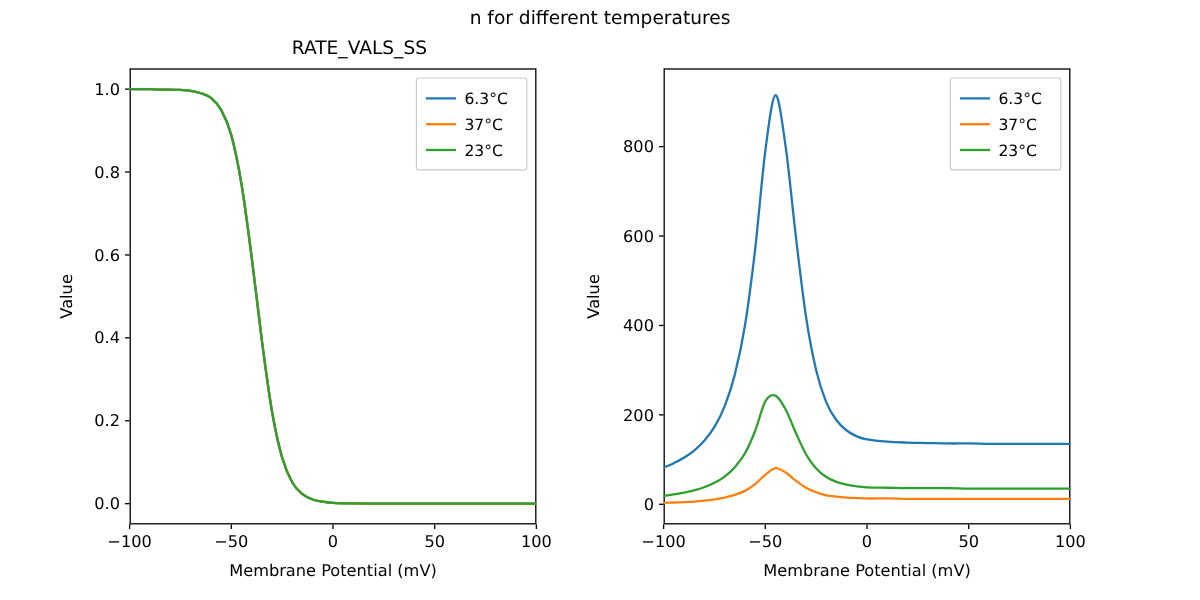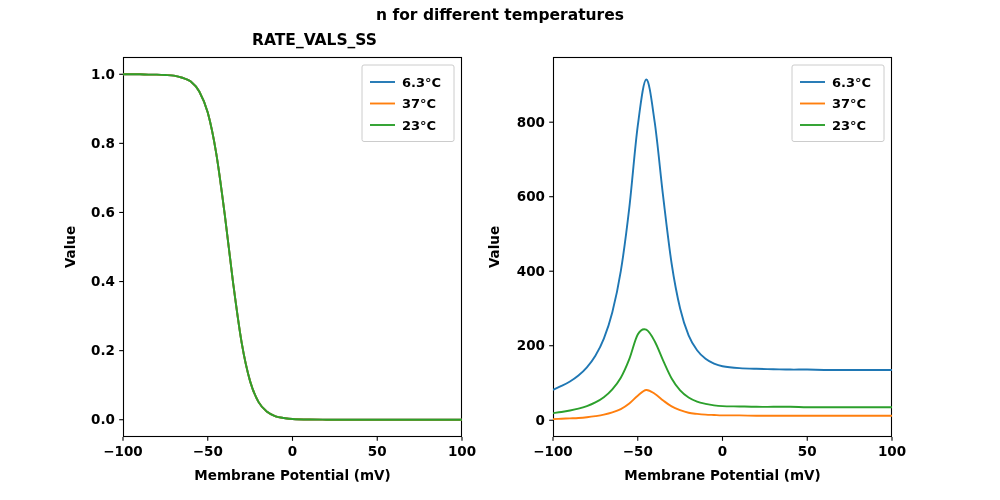--- a/index.html
+++ b/index.html
@@ -12,21 +12,20 @@
     height: 500px;
     font-family: "DejaVu Sans", sans-serif;
     color: #000000;
     overflow: hidden;
   }
   #figure {
     position: relative;
     width: 1000px;
     height: 500px;
     background: #ffffff;
-    font-weight: bold;
   }
   .suptitle {
     position: absolute;
     top: 6px;
     left: 0;
     width: 1000px;
     text-align: center;
     font-size: 15.5px;
     color: #000;
   }
@@ -89,21 +88,21 @@
     fill: none;
   }
 </style>
 </head>
 <body>
 
 <div id="figure">
 
   <div class="suptitle">n for different temperatures</div>
 
-  <div class="axes" id="axes-0" style="left:123px; top:57px; width:383px; height:380px;">
+  <div class="axes" id="axes-0" style="left:108px; top:57px; width:383px; height:380px;">
     <div class="axes-title">RATE_VALS_SS</div>
     <svg class="plot-svg" id="svg-0" width="339" height="380">
         <rect x="0.5" y="0.5" width="338" height="379" class="spine"></rect>
         <line x1="0" y1="380" x2="0" y2="383.8" class="tick-line"></line>
         <text x="0" y="399" text-anchor="middle" class="tick-label">−100</text>
         <line x1="84.75" y1="380" x2="84.75" y2="383.8" class="tick-line"></line>
         <text x="84.75" y="399" text-anchor="middle" class="tick-label">−50</text>
         <line x1="169.5" y1="380" x2="169.5" y2="383.8" class="tick-line"></line>
         <text x="169.5" y="399" text-anchor="middle" class="tick-label">0</text>
         <line x1="254.25" y1="380" x2="254.25" y2="383.8" class="tick-line"></line>

